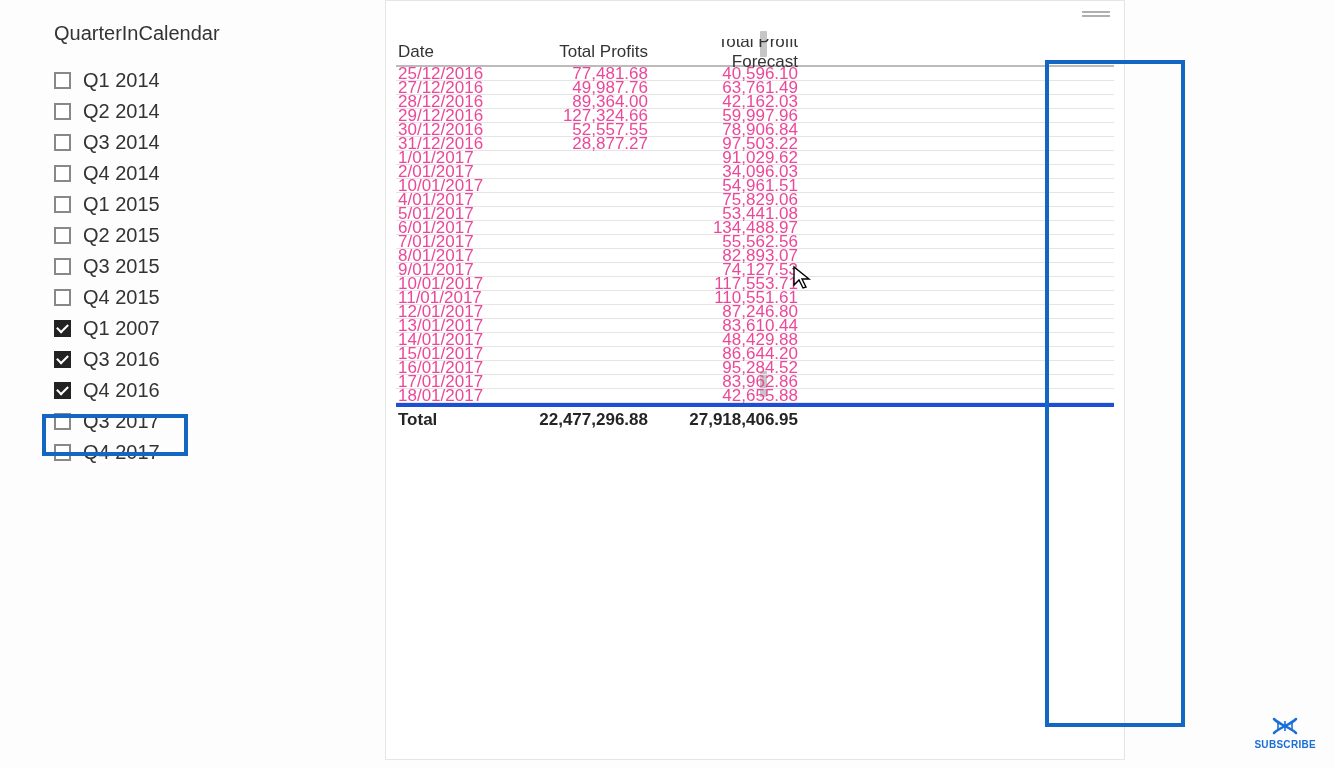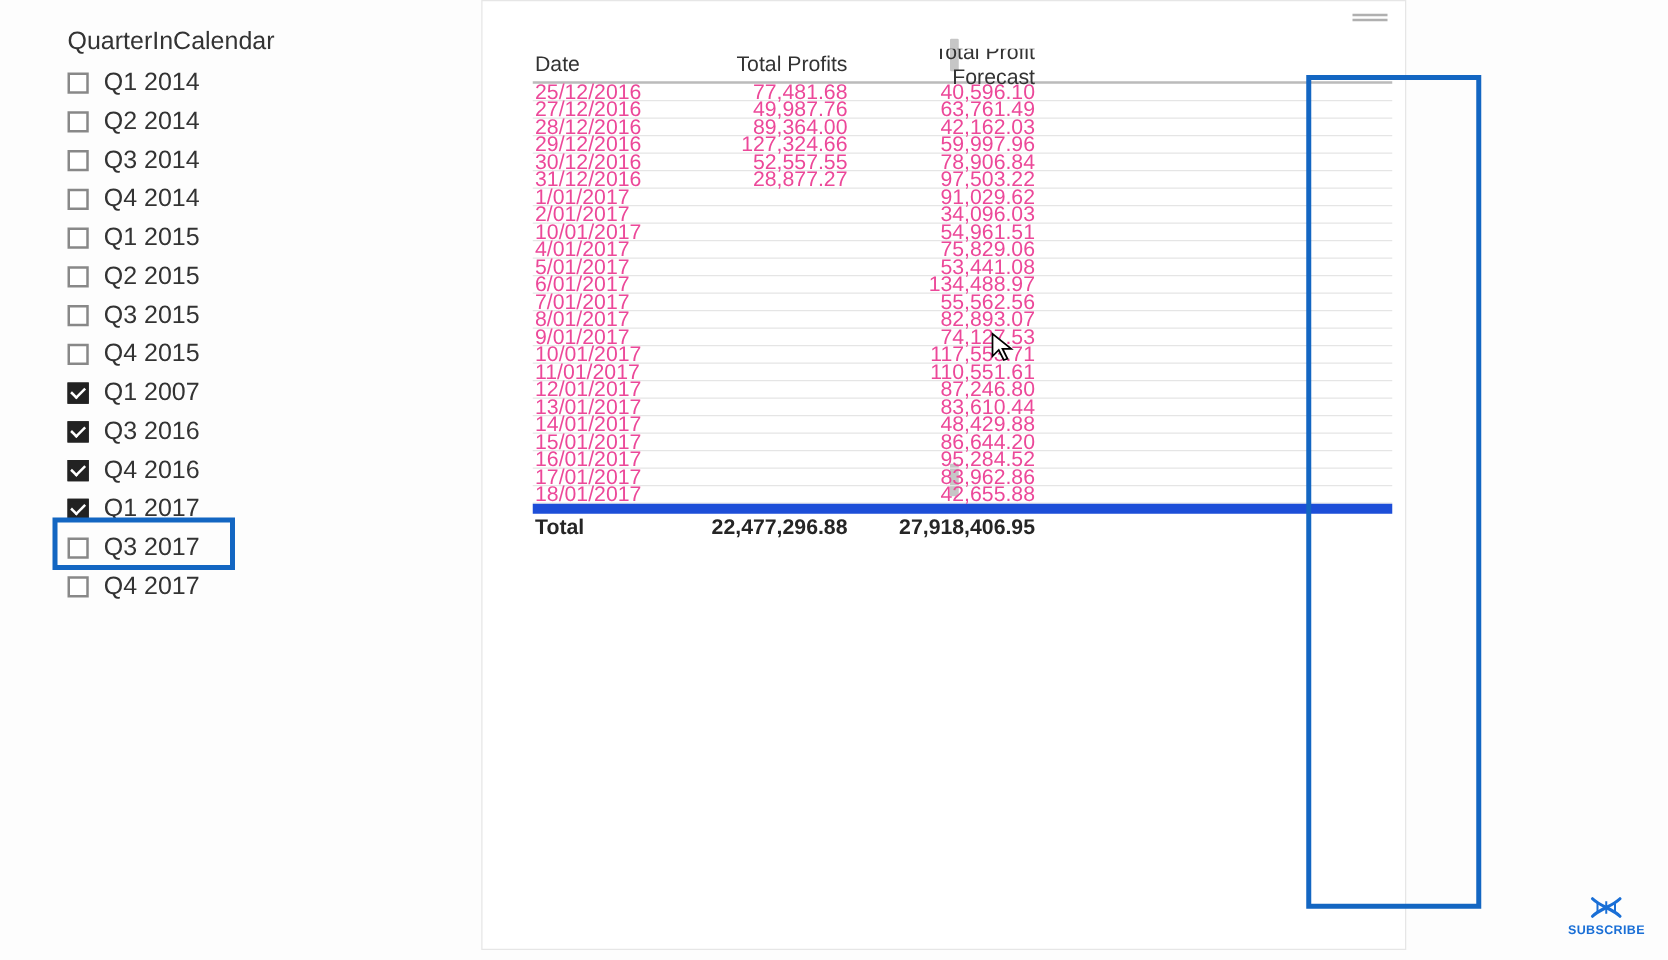--- a/index.html
+++ b/index.html
@@ -15,21 +15,21 @@
   }
   .slicer {
     position: absolute;
     left: 54px;
     top: 22px;
     width: 220px;
   }
   .slicer-title {
     font-size: 20px;
     color: #333;
-    margin-bottom: 6px;
+    margin-bottom: 20px;
   }
   .slicer-item {
     display: flex;
     align-items: center;
     height: 31px;
     font-size: 20px;
     color: #333;
     cursor: pointer;
     position: relative;
   }
@@ -92,21 +92,20 @@
   }
   .grip-top::before { top:0; }
   .grip-top::after { top:4px; }
   .table-wrap {
     position: absolute;
     left: 10px;
     right: 10px;
     top: 38px;
     bottom: 8px;
     overflow: hidden;
-    margin-left: 30px;
   }
   .thead, .trow {
     display: flex;
     align-items: center;
     font-size: 17px;
   }
   .thead {
     color: #333;
     border-bottom: 2px solid #bbb;
     height: 28px;
@@ -114,21 +113,21 @@
   .trow {
     height: 14px;
     border-bottom: 1px solid #e5e5e5;
     color: #ec4899;
   }
   .col-date { width: 122px; text-align: left; padding-left: 2px;}
   .col-prof { width: 138px; text-align: right; padding-right: 8px;}
   .col-fcst { width: 150px; text-align: right; padding-right: 8px;}
   .tfoot {
     display: flex;
-    border-top: 8px solid #1d4ed8;
+    border-top: 4px solid #1d4ed8;
     font-weight: 700;
     font-size: 17px;
     height: 30px;
     align-items: center;
     background:#fff;
   }
   .hl-col {
     left: 1045px;
     top: 60px;
     width: 140px;
@@ -202,24 +201,20 @@
         <span class="cb checked"></span>
         <span>Q1 2007</span>
       </div>
       <div class="slicer-item">
         <span class="cb checked"></span>
         <span>Q3 2016</span>
       </div>
       <div class="slicer-item">
         <span class="cb checked"></span>
         <span>Q4 2016</span>
-      </div>
-      <div class="slicer-item">
-        <span class="cb checked"></span>
-        <span>Q1 2017</span>
       </div>
       <div class="slicer-item">
         <span class="cb"></span>
         <span>Q3 2017</span>
       </div>
       <div class="slicer-item">
         <span class="cb"></span>
         <span>Q4 2017</span>
       </div>
     </div>

